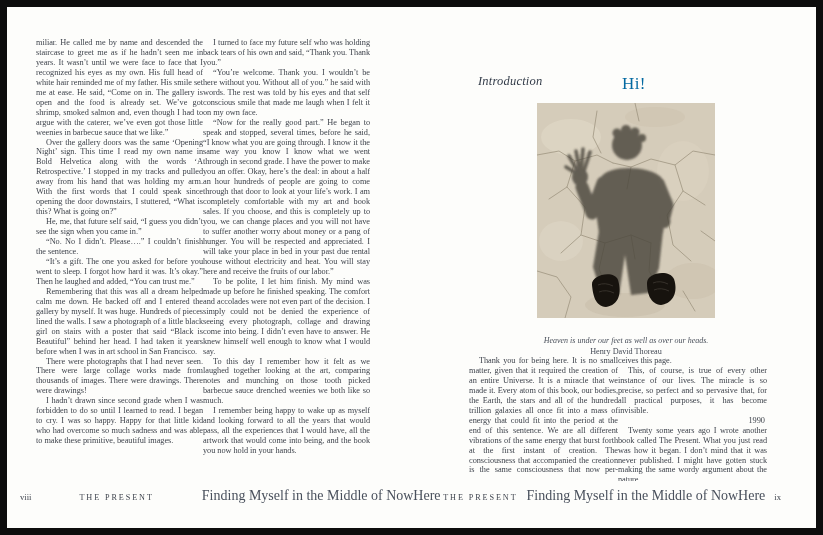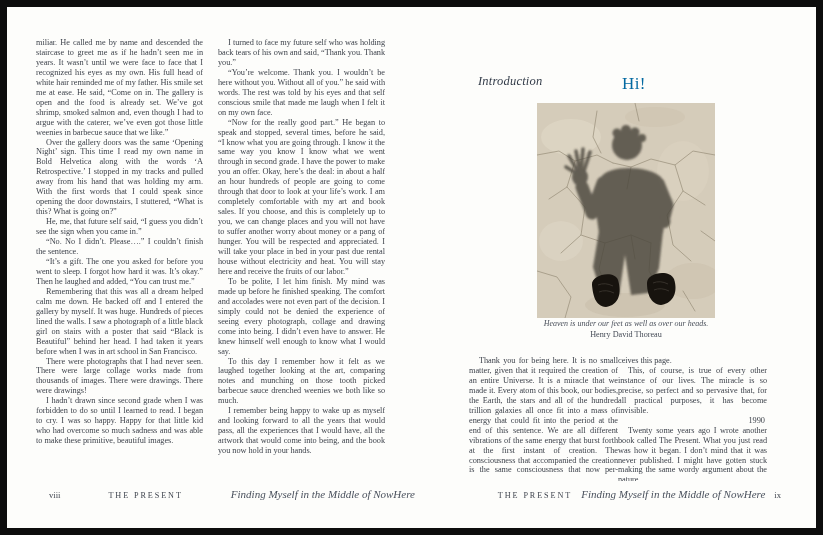--- a/index.html
+++ b/index.html
@@ -21,21 +21,21 @@
     text-align:justify;
     text-indent:10px;
     color:#3e434c;
     letter-spacing:-0.05px;
   }
   .col p.noindent{text-indent:0;}
   .col p.justify-last{text-align-last:justify;}
   .columns{position:absolute;display:flex;}
   .columns .col{overflow:hidden;}
   
-  .left-cols{left:29px;top:31px;width:349px;height:446px;gap:15px;}
+  .left-cols{left:29px;top:31px;width:349px;height:446px;}
   .left-cols .col{width:167px;height:100%;}
   
   .right-cols{left:462px;top:349px;width:312px;height:125px;}
   .right-cols .col{width:149px;height:100%;}
   .dateline{
     font-size:8.3px;line-height:9.95px;color:#3e434c;
     text-align:right;padding-right:2px;
   }
   
   .intro-label{
@@ -46,34 +46,34 @@
   }
   .chapter-heading{
     position:absolute;left:462px;top:58px;width:312px;
     margin:9px;text-align:center;
     font-size:17px;font-weight:normal;color:#0369a1;
     letter-spacing:.4px;
   }
   
   figure.photo{position:absolute;left:530px;top:96px;width:178px;margin:0;}
   figure.photo svg{display:block;}
-  figcaption{margin-top:1px;text-align:center;}
+  figcaption{margin-top:18px;text-align:center;}
   .caption-quote{font-size:8px;font-style:italic;color:#4a505b;line-height:10.5px;}
   .caption-attr{font-size:8.2px;color:#454b56;line-height:10.5px;text-align:center;}
   
   .footer{
     position:absolute;top:481px;
     display:flex;align-items:baseline;gap:9px;
     color:#3f444e;white-space:nowrap;
   }
-  .footer-left{left:42px;gap:48px;}
+  .footer-left{left:13px;gap:48px;}
   .footer-right{left:462px;width:312px;justify-content:flex-end;}
   .pagenum{font-size:8.6px;}
   .booktitle{font-size:8.2px;letter-spacing:1.9px;}
-  .subtitle{font-size:11px;font-style:italic;color:#49505c;}
+  .subtitle{font-size:14px;color:#49505c;}
 </style>
 </head>
 <body>
 
 <div class="spread">
 
   <section>
     <div class="columns left-cols">
       <div class="col">
           <p class="noindent">miliar. He called me by name and descended the staircase to greet me as if he hadn’t seen me in years. It wasn’t until we were face to face that I recognized his eyes as my own. His full head of white hair reminded me of my father. His smile set me at ease. He said, “Come on in. The gallery is open and the food is already set. We’ve got shrimp, smoked salmon and, even though I had to argue with the caterer, we’ve even got those little weenies in barbecue sauce that we like.”</p>

